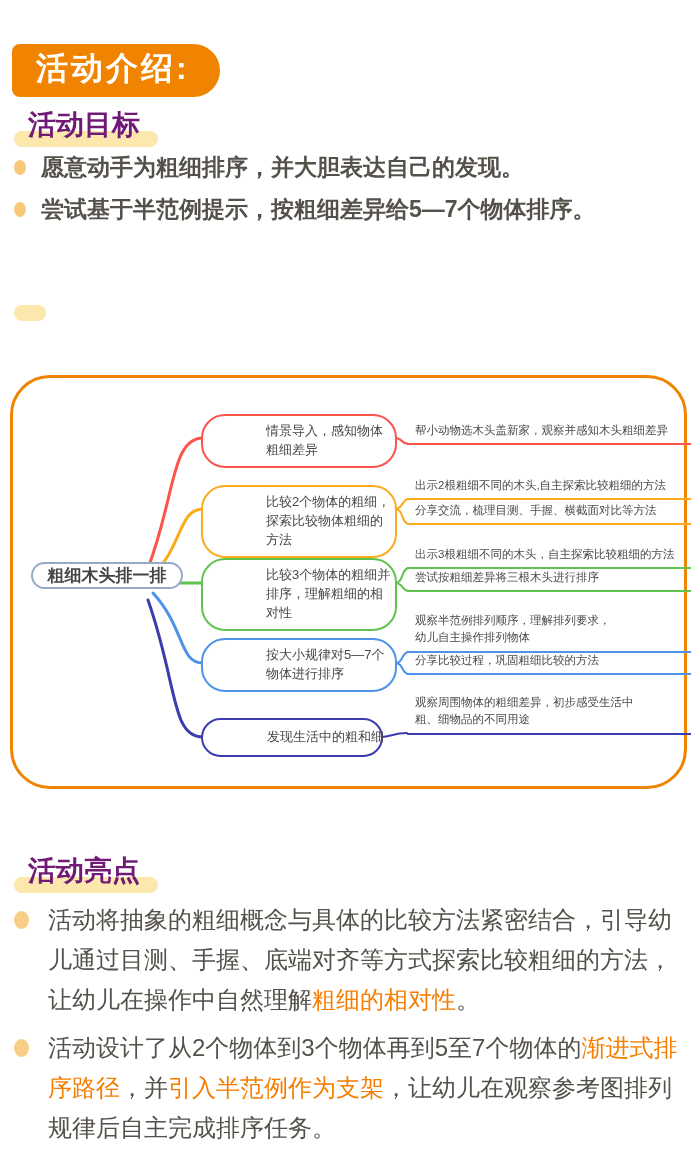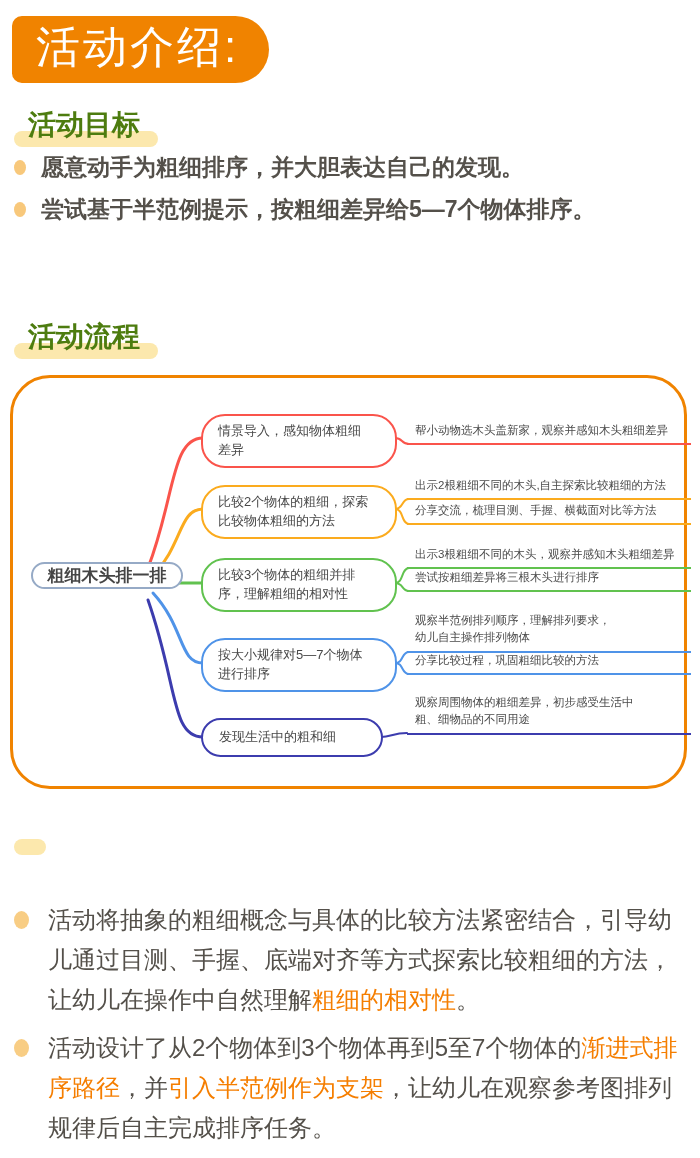--- a/index.html
+++ b/index.html
@@ -1,28 +1,28 @@
 <!DOCTYPE html>
 <html><head>
 <meta charset="utf-8">
 <style>
   html,body{margin:0;padding:0;}
   body{font-family:"Liberation Sans","DejaVu Sans",sans-serif;background:#ffffff;}
   #page{position:relative;width:700px;height:1158px;background:#ffffff;overflow:hidden;}
 
   
-  .badge{position:absolute;left:12px;top:16px;background:#f08300;color:#ffffff;
-    font-size:44px;font-weight:normal;letter-spacing:3px;line-height:1.15;
+  .badge{position:absolute;left:12px;top:44px;background:#f08300;color:#ffffff;
+    font-size:32px;font-weight:bold;letter-spacing:3px;line-height:1.15;
     padding:6px 30px 10px 24px;border-radius:10px 34px 34px 10px;}
 
   
   .sec-title{position:absolute;left:28px;display:inline-block;}
   .sec-title .hl-bar{position:absolute;left:-14px;right:-18px;bottom:-3px;height:16px;
     background:#fce8ad;border-radius:9px;}
-  .sec-title .sec-title-text{position:relative;font-size:28px;font-weight:bold;color:#4d7c0f;}
+  .sec-title .sec-title-text{position:relative;font-size:28px;font-weight:bold;color:#701a75;}
 
   
   .g-list{position:absolute;left:14px;top:152px;width:676px;font-weight:bold;}
   .g-item{position:relative;padding-left:27px;font-size:23px;line-height:30px;
     color:#54504a;margin-bottom:12px;}
   .g-item .dot{position:absolute;left:0;top:8px;width:12px;height:15px;border-radius:50%;
     background:#f8c87b;}
 
   .h-list{position:absolute;left:14px;top:900px;width:676px;}
   .h-item{position:relative;padding-left:34px;font-size:24px;line-height:40px;
@@ -35,21 +35,21 @@
   
   .flow-box{position:absolute;left:10px;top:375px;width:677px;height:414px;
     border:3px solid #f08300;border-radius:40px;box-sizing:border-box;background:#fff;}
   .flow-box svg{position:absolute;left:0;top:0;}
   .central{position:absolute;left:18px;top:184px;width:152px;box-sizing:border-box;
     border:2px solid #96aac6;border-radius:23px;background:#fff;padding:0 0;
     text-align:center;font-size:17px;font-weight:600;color:#454545;white-space:nowrap;z-index:2;}
   .topic{position:absolute;left:188px;width:196px;box-sizing:border-box;background:#fff;
     border:2px solid;border-radius:24px;padding:6px 0 6px 15px;font-size:13px;
     line-height:1.45;color:#474747;z-index:2;}
-  .topic .tin{display:inline-block;}
+  .topic .tin{display:inline-block;margin-left:48px;}
   .t0 .tin{max-width:150px}
   .t1 .tin{max-width:155px}
   .t2 .tin{max-width:146px}
   .t3 .tin{max-width:148px}
   .t4{width:182px;padding:8px 0 8px 16px;white-space:nowrap;border-radius:21px;}
   .leaf{position:absolute;left:394px;width:284px;box-sizing:border-box;
     border-bottom:2px solid;padding:2px 2px 4px 8px;font-size:11.5px;line-height:1.5;
     color:#4a4a4a;white-space:nowrap;z-index:2;}
   .leaf.wrap{white-space:normal;}
   .leaf .lin{display:inline-block;}
@@ -76,21 +76,20 @@
     <div class="g-item">
       <span class="dot"></span><span>愿意动手为粗细排序，并大胆表达自己的发现。</span>
     </div>
     <div class="g-item">
       <span class="dot"></span><span>尝试基于半范例提示，按粗细差异给5—7个物体排序。</span>
     </div>
   </div>
 
   <div class="sec-title" style="top:318px">
     <span class="hl-bar"></span>
-    <span class="sec-title-text">活动流程</span>
   </div>
 
   <div class="flow-box">
     <svg width="671" height="408" viewBox="0 0 671 408">
 
       <path d="M 135,190 C 162,120 158,60 190,60" stroke="#fa544b" stroke-width="3" fill="none" stroke-linecap="round"></path>
       <path d="M 140,198 C 170,166 166,131 190,131" stroke="#fbab1e" stroke-width="3" fill="none" stroke-linecap="round"></path>
       <path d="M 165,205 L 192,205" stroke="#61c24f" stroke-width="3" fill="none" stroke-linecap="round"></path>
       <path d="M 140,215 C 172,250 166,285 190,285" stroke="#4f93e8" stroke-width="3" fill="none" stroke-linecap="round"></path>
       <path d="M 135,222 C 165,308 158,359 190,359" stroke="#3c3cae" stroke-width="3" fill="none" stroke-linecap="round"></path>
@@ -109,29 +108,30 @@
 
     <div class="topic t0 br0" style="top:36px"><span class="tin">情景导入，感知物体粗细差异</span></div>
     <div class="topic t1 br1" style="top:107px"><span class="tin">比较2个物体的粗细，探索比较物体粗细的方法</span></div>
     <div class="topic t2 br2" style="top:180px"><span class="tin">比较3个物体的粗细并排序，理解粗细的相对性</span></div>
     <div class="topic t3 br3" style="top:260px"><span class="tin">按大小规律对5—7个物体进行排序</span></div>
     <div class="topic t4 br4" style="top:340px"><span class="tin">发现生活中的粗和细</span></div>
 
     <div class="leaf ul0" style="top:42px">帮小动物选木头盖新家，观察并感知木头粗细差异</div>
     <div class="leaf ul1" style="top:97px">出示2根粗细不同的木头,自主探索比较粗细的方法</div>
     <div class="leaf ul1" style="top:122px">分享交流，梳理目测、手握、横截面对比等方法</div>
-    <div class="leaf ul2" style="top:166px">出示3根粗细不同的木头，观察并感知木头粗细差异</div>
+    <div class="leaf ul2" style="top:166px">出示3根粗细不同的木头，自主探索比较粗细的方法</div>
     <div class="leaf ul3 wrap" style="top:232px"><span class="lin w200">观察半范例排列顺序，理解排列要求，幼儿自主操作排列物体</span></div>
     <div class="leaf ul2" style="top:189px">尝试按粗细差异将三根木头进行排序</div>
     <div class="leaf ul3" style="top:272px">分享比较过程，巩固粗细比较的方法</div>
     <div class="leaf ul4 wrap" style="top:314px"><span class="lin w224">观察周围物体的粗细差异，初步感受生活中粗、细物品的不同用途</span></div>
   </div>
 
   <div class="sec-title" style="top:852px">
     <span class="hl-bar"></span>
+    <span class="sec-title-text">活动亮点</span>
   </div>
   <div class="h-list">
     <div class="h-item">
       <span class="dot"></span>
       <p><span>活动将抽象的粗细概念与具体的比较方法紧密结合，引导幼儿通过目测、手握、底端对齐等方式探索比较粗细的方法，让幼儿在操作中自然理解</span><span class="em">粗细的相对性</span><span>。</span></p>
     </div>
     <div class="h-item">
       <span class="dot"></span>
       <p><span>活动设计了从2个物体到3个物体再到5至7个物体的</span><span class="em">渐进式排序路径</span><span>，并</span><span class="em">引入半范例作为支架</span><span>，让幼儿在观察参考图排列规律后自主完成排序任务。</span></p>
     </div>

